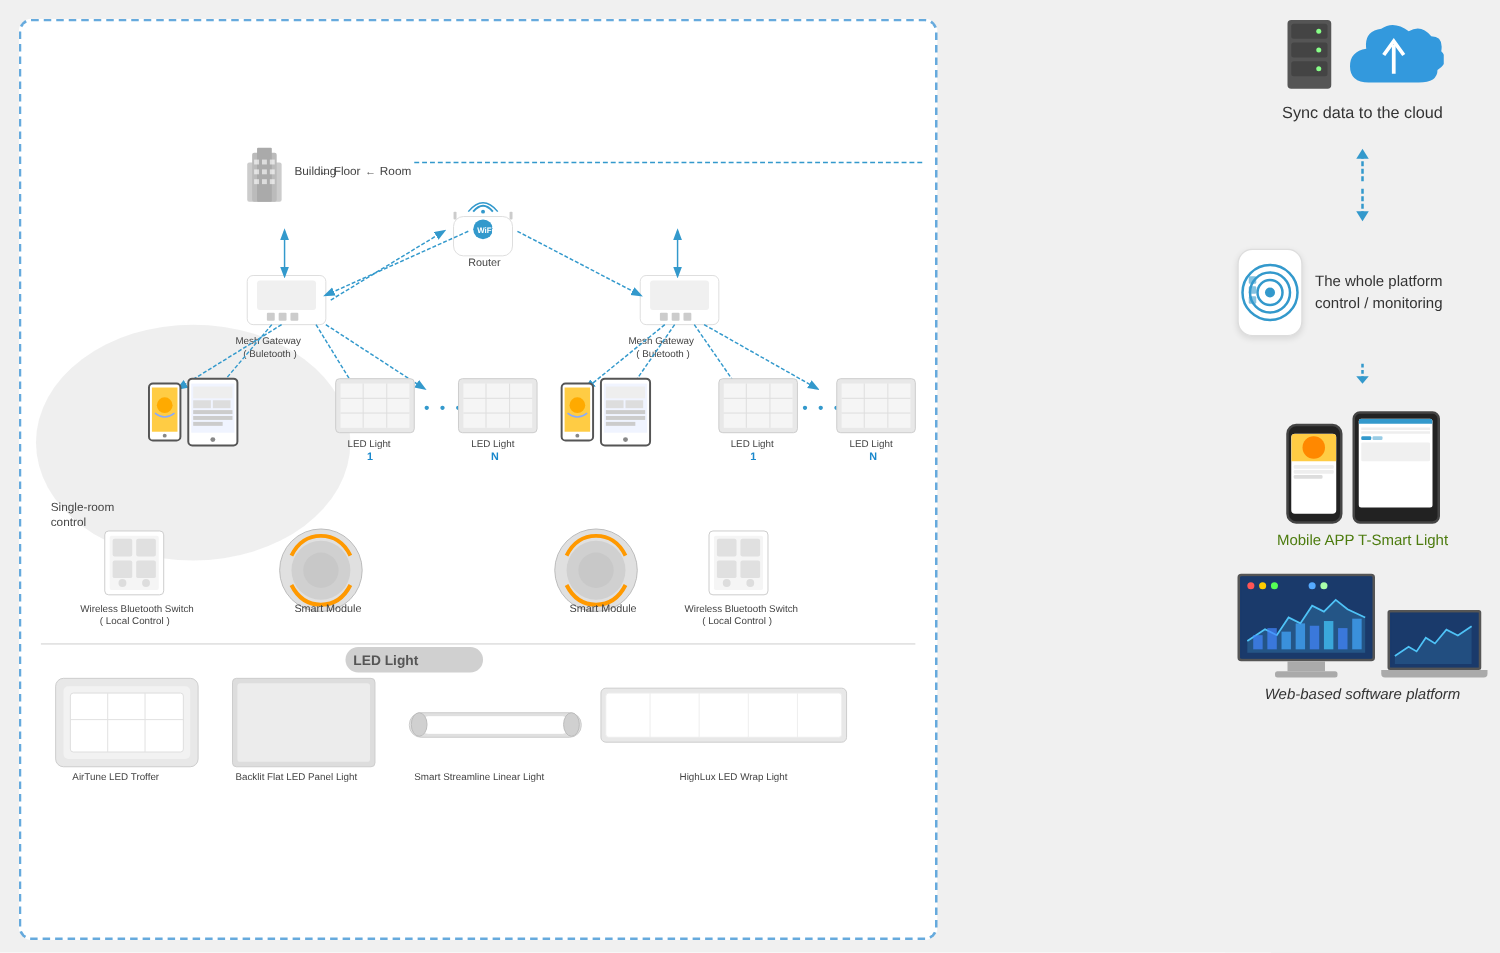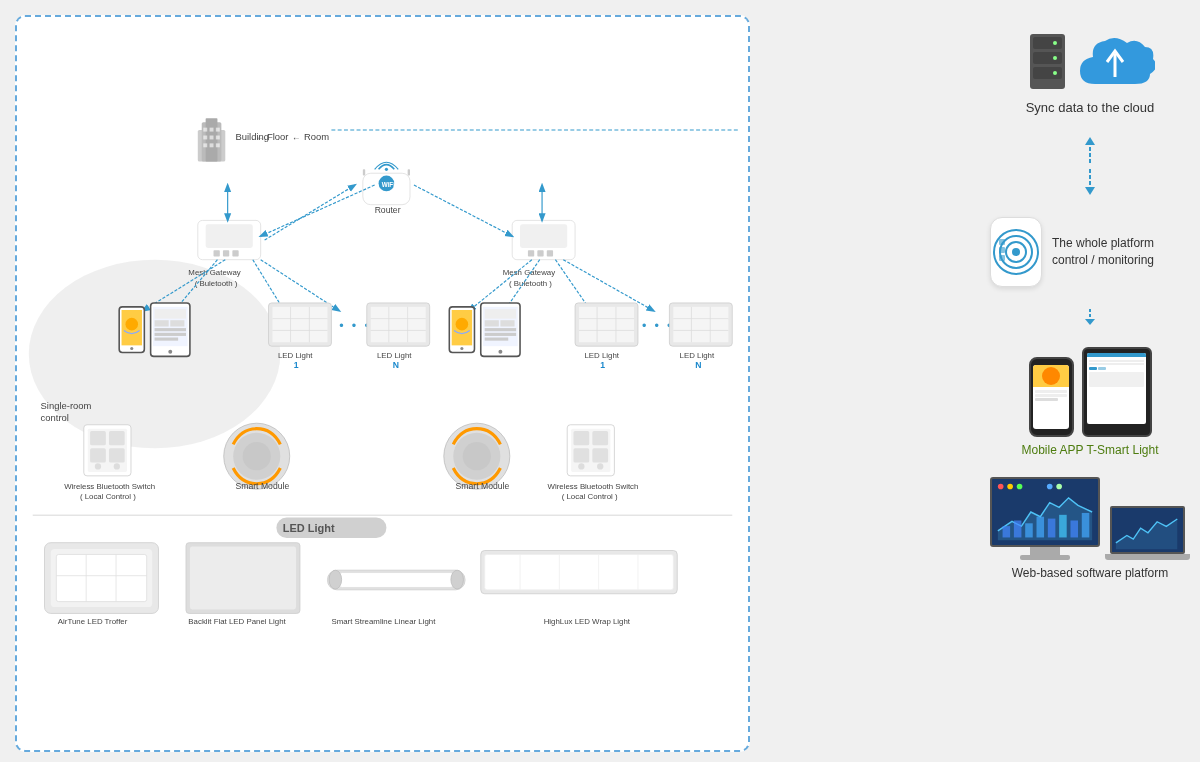--- a/index.html
+++ b/index.html
@@ -26,21 +26,21 @@
       position: relative;
       padding: 10px;
     }
 
     
     .sidebar {
       width: 220px;
       display: flex;
       flex-direction: column;
       align-items: center;
-      padding: 29px 10px;
+      padding: 11px 10px;
       gap: 20px;
       background: #f0f0f0;
     }
 
     
     .diagram-border {
       border: 2px dashed #66aadd;
       border-radius: 10px;
       position: absolute;
       top: 15px;
@@ -590,17 +590,17 @@
           <div class="laptop-screen">
             <svg width="100%" height="100%" viewBox="0 0 75 48">
               <rect width="75" height="48" fill="#1a3a6b"></rect>
               <polyline points="3,38 15,30 22,34 30,22 38,27 48,15 58,20 70,12" stroke="#4fc3f7" stroke-width="1.5" fill="none"></polyline>
               <polygon points="3,38 15,30 22,34 30,22 38,27 48,15 58,20 70,12 70,45 3,45" fill="#4fc3f7" opacity="0.15"></polygon>
             </svg>
           </div>
           <div class="laptop-base"></div>
         </div>
       </div>
-      <div style="font-size:12px;color:#333;text-align:right;">Web-based software platform</div>
+      <div style="font-size:12px;color:#333;text-align:right;font-style:italic;">Web-based software platform</div>
     </div>
 
   </div>
 </div>
 
 </body></html>

